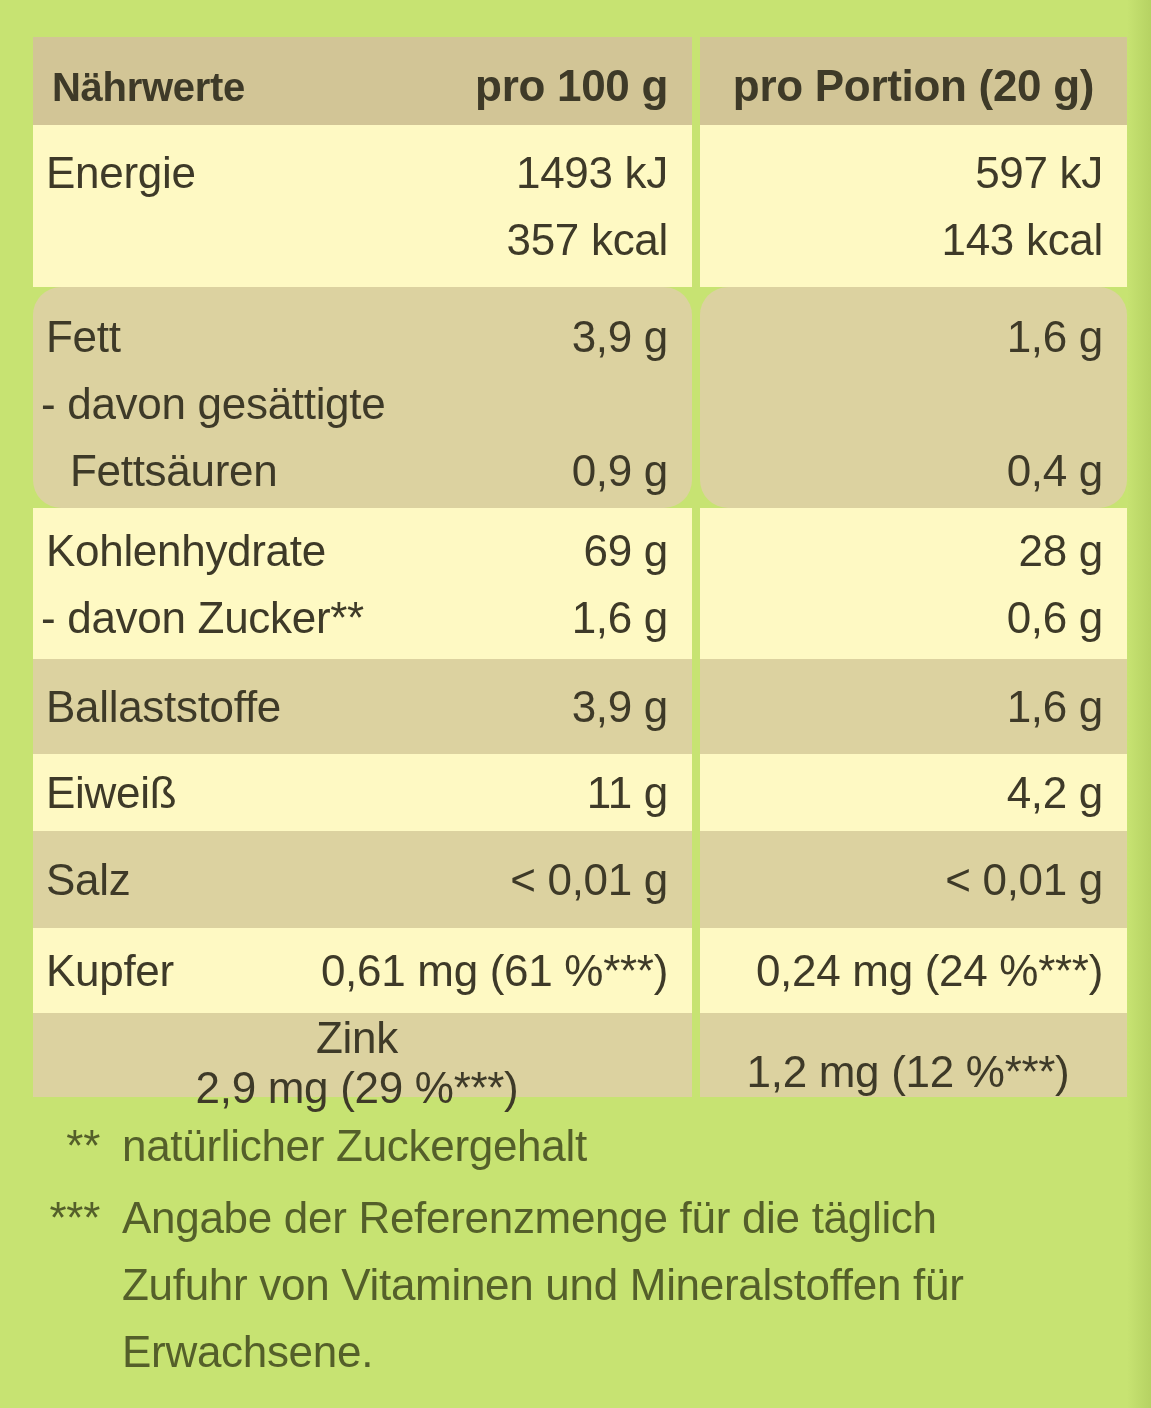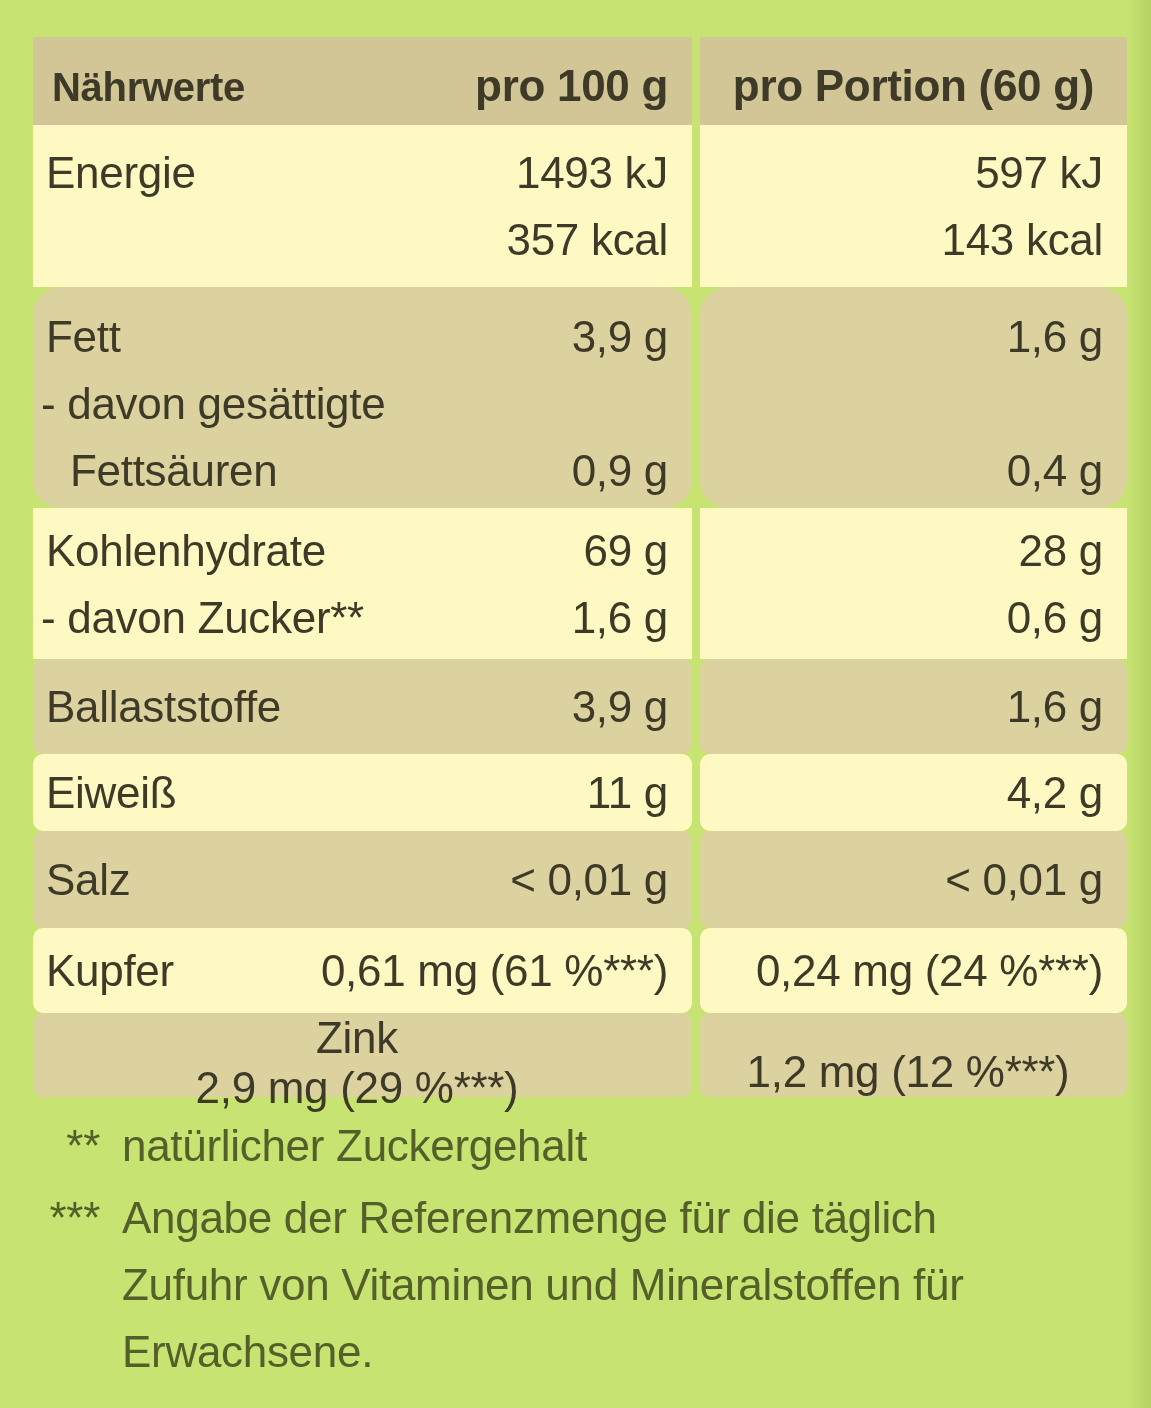--- a/index.html
+++ b/index.html
@@ -27,21 +27,21 @@
   .h-kupfer{height:85px;}
   .h-zink{height:84px;flex-direction:column;}
   
   .bg-head{background:#d2c596;}
   .bg-cream{background:#fef9c3;}
   .bg-tan{background:#dcd2a0;}
   
   .row{font-size:44px;}
   .row .line{display:flex;justify-content:space-between;align-items:baseline;line-height:67px;min-height:67px;padding:0 24px 0 13px;}
   .row .line.right-only{justify-content:flex-end;}
-  .single{display:flex;justify-content:space-between;align-items:center;padding:0 24px 0 13px;border-radius:10px;}
+  .single{display:flex;justify-content:space-between;align-items:center;padding:0 24px 0 13px;}
   .single.right-only{justify-content:flex-end;}
   .pt-energie{padding-top:14px;}
   .pt-fett{padding-top:16px;}
   .pt-kohlen{padding-top:9px;}
   .indent-sub{margin-left:-5px;}
   .indent-sat{margin-left:24px;}
   .header-row{display:flex;justify-content:space-between;align-items:baseline;padding:24px 24px 0 19px;font-weight:bold;}
   .header-row .title{font-size:40px;}
   .header-row .colhead{font-size:44px;}
   .header-row.centered{justify-content:center;padding-left:0;padding-right:0;}
@@ -126,21 +126,21 @@
     <div class="row h-zink bg-tan single">
       <span>Zink</span>
       <span>2,9 mg (29 %***)</span>
     </div>
 
   </div>
 
   <div class="block block-right">
 
     <div class="row h-header bg-head header-row centered">
-      <span class="colhead">pro Portion (60 g)</span>
+      <span class="colhead">pro Portion (20 g)</span>
     </div>
 
     <div class="row h-energie bg-cream pt-energie">
       <div class="line right-only">
         <span>597 kJ</span>
       </div>
       <div class="line right-only">
         <span>143 kcal</span>
       </div>
     </div>

